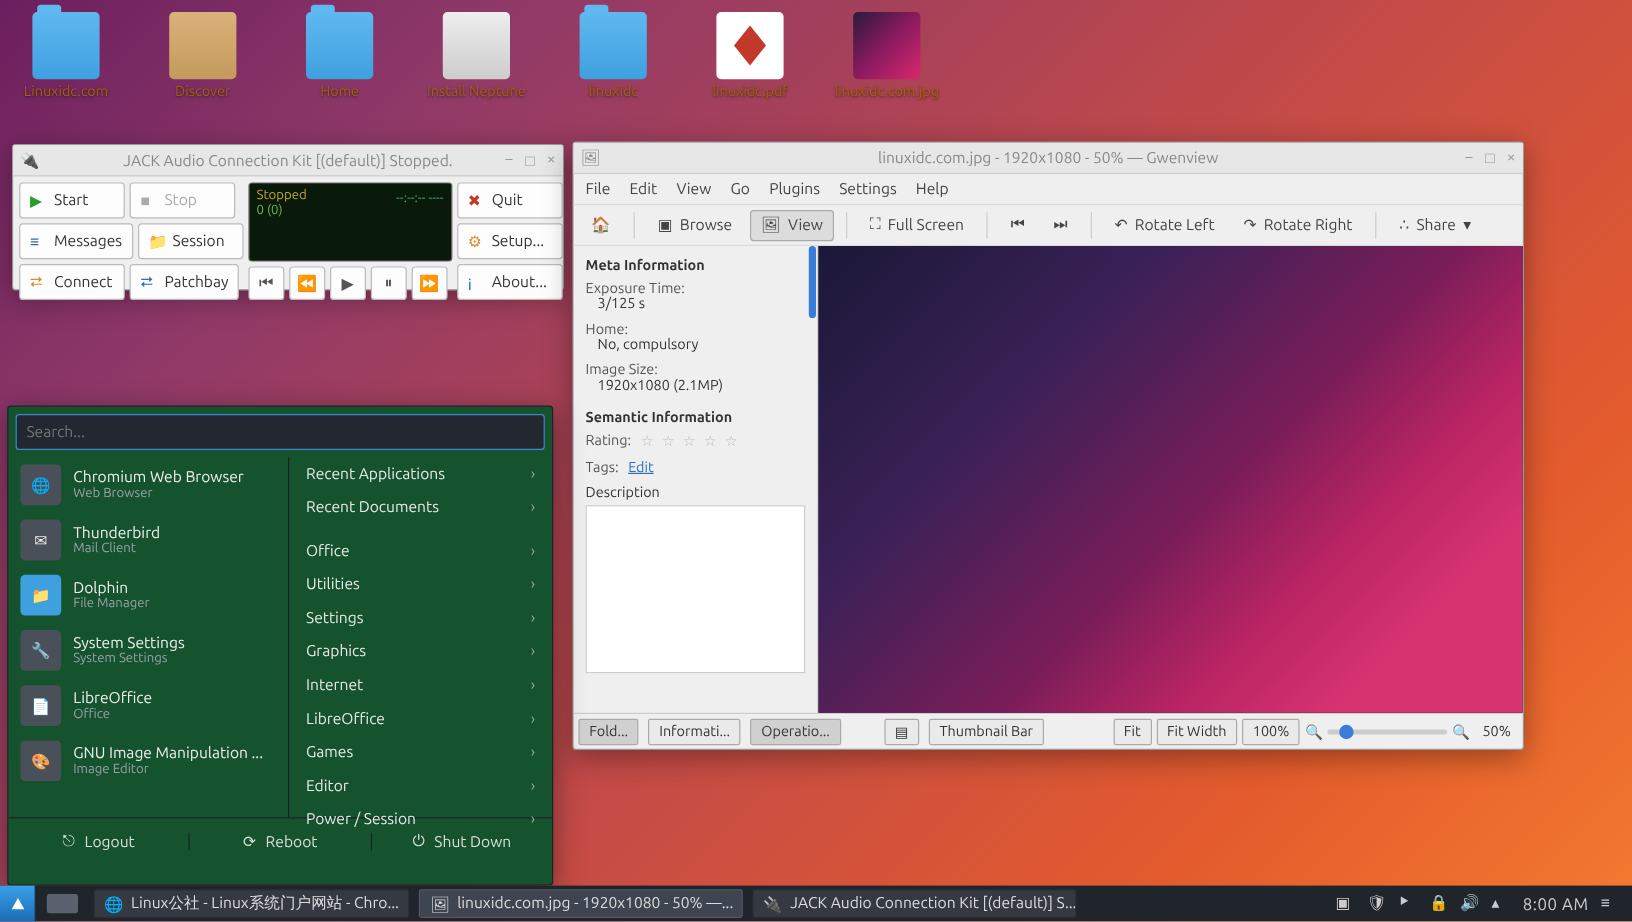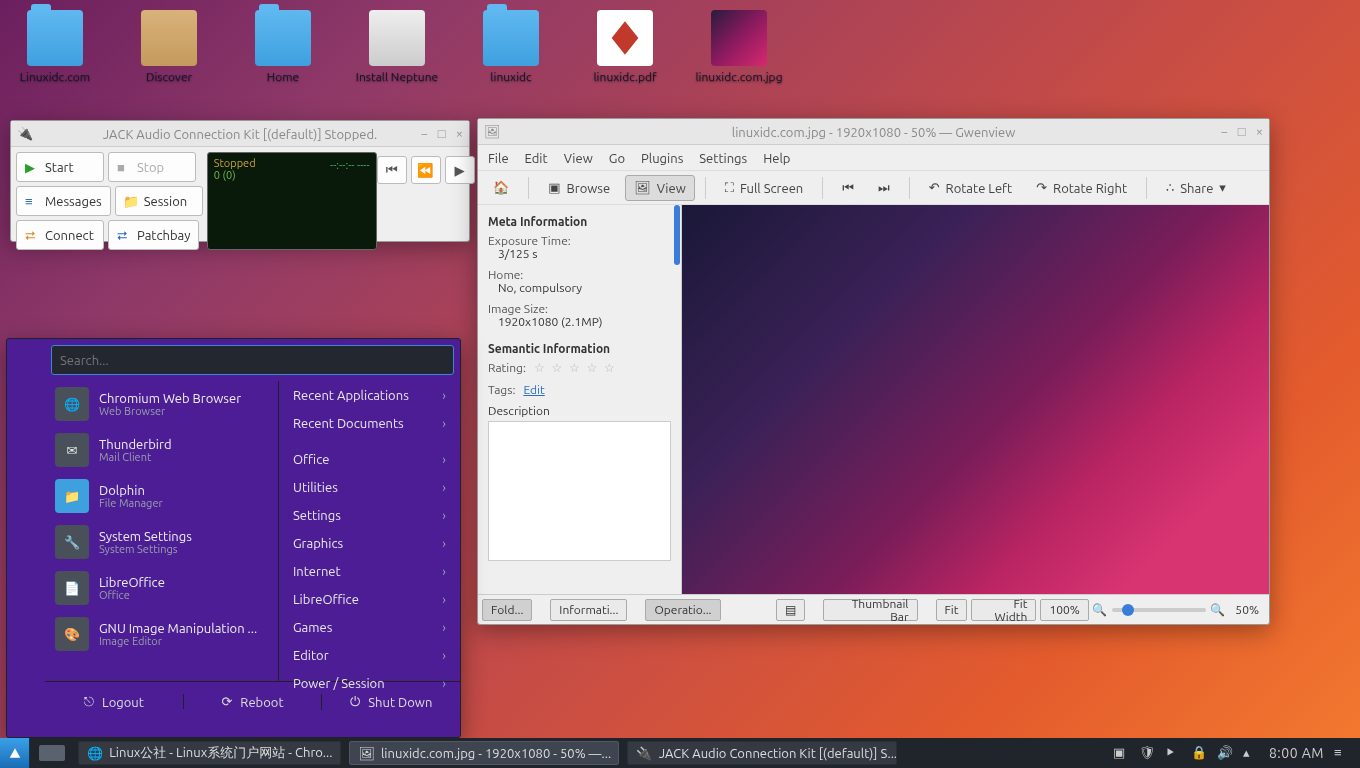--- a/index.html
+++ b/index.html
@@ -5,21 +5,21 @@
 * { margin: 0; padding: 0; box-sizing: border-box; font-family: "Ubuntu", "Segoe UI", sans-serif; }
 html, body { width: 1360px; height: 768px; overflow: hidden; }
 body {
   background: linear-gradient(135deg, #6b1f5e 0%, #8f3968 20%, #c44b47 55%, #e35b2d 80%, #f47a2f 100%);
   position: relative;
   color: #fff;
 }
 
 
 .desktop-icons { position: absolute; top: 10px; left: 10px; display: flex; gap: 24px; flex-wrap: wrap; }
-.desktop-icon { width: 90px; text-align: center; font-size: 12px; color: #0f172a; text-shadow: 0 1px 2px rgba(0,0,0,.6); cursor: pointer; }
+.desktop-icon { width: 90px; text-align: center; font-size: 12px; color: #a16207; text-shadow: 0 1px 2px rgba(0,0,0,.6); cursor: pointer; }
 .di-img { width: 56px; height: 56px; margin: 0 auto 4px; border-radius: 4px; display:flex; align-items:center; justify-content:center; }
 .folder { background: linear-gradient(#5fb8ef,#3fa0e0); border-radius:4px; position:relative; }
 .folder::before { content:""; position:absolute; top:-6px; left:4px; width:20px; height:8px; background:#5fb8ef; border-radius:3px 3px 0 0; }
 .box { background: linear-gradient(#d9b27a,#c49a5d); }
 .thumb-girl { background: linear-gradient(135deg,#2a1b3d,#8b1a5f,#d9286f); }
 
 
 .window { position: absolute; background: #efefef; color:#333; border:1px solid #999; border-radius:3px; box-shadow: 0 6px 24px rgba(0,0,0,.35); }
 .win-titlebar { height: 26px; display:flex; align-items:center; justify-content:center; background:#e7e7e7; border-bottom:1px solid #ccc; font-size:13px; color:#888; position:relative; }
 .win-controls { position:absolute; right:6px; display:flex; gap:10px; color:#999; font-size:13px; }
@@ -50,29 +50,29 @@
 .gwen-side { width:204px; border-right:1px solid #ccc; padding:10px; font-size:12px; color:#333; overflow:hidden; }
 .gwen-side h4 { font-size:12px; font-weight:bold; margin-bottom:6px; }
 .meta-row { margin:4px 0 8px; }
 .meta-row .mk { color:#555; }
 .meta-row .mv { color:#333; padding-left:10px; }
 .stars { color:#bbb; letter-spacing:2px; }
 .gwen-side a { color:#2e6fbd; text-decoration:underline; }
 .desc-box { width:100%; height:140px; border:1px solid #ccc; background:#fff; margin-top:4px; padding:4px; font-size:12px; color:#aaa; }
 .gwen-img { flex:1; background:#1a1a33; position:relative; overflow:hidden; }
 .gwen-img .placeholder { position:absolute; inset:0; background: linear-gradient(135deg,#1a1838 0%,#3b2157 30%,#7a1d59 55%,#b92462 70%,#d93472 85%); }
-.gwen-bottom { height:30px; border-top:1px solid #ccc; display:flex; align-items:center; padding:0 4px; font-size:12px; gap:18px;text-align:right; }
+.gwen-bottom { height:30px; border-top:1px solid #ccc; display:flex; align-items:center; padding:0 4px; font-size:12px; gap:8px; }
 .btab { height:22px; padding:0 8px; border:1px solid #aaa; background:#eaeaea; border-radius:2px; cursor:pointer; display:flex; align-items:center;}
 .btab.sel { background:#d0d0d0; }
 .zoom-group { margin-left:auto; display:flex; align-items:center; gap:4px; }
 .slider { width:100px; height:4px; background:#ccc; border-radius:2px; position:relative; }
 .slider .knob { position:absolute; left:10px; top:-4px; width:12px; height:12px; border-radius:50%; background:#3a7dd8; }
 
 
-#start-menu { position:absolute; left:6px; bottom:30px; width:455px; height:400px; background:#4c1d95; border:1px solid #1e2227; border-radius:3px; color:#e8e8e8; font-size:13px; box-shadow:0 6px 24px rgba(0,0,0,.4); overflow:hidden;padding-left:38px;}
+#start-menu { position:absolute; left:6px; bottom:30px; width:455px; height:400px; background:#14532d; border:1px solid #1e2227; border-radius:3px; color:#e8e8e8; font-size:13px; box-shadow:0 6px 24px rgba(0,0,0,.4); overflow:hidden;}
 .sm-search { margin:6px; height:30px; border:1px solid #3a87d6; background:#232730; border-radius:3px; display:flex; align-items:center; padding:0 8px; color:#ddd; }
 .sm-search input { flex:1; background:transparent; border:none; color:#ddd; font-size:13px; outline:none;}
 .sm-body { display:flex; height:300px; }
 .sm-apps { width:234px; border-right:1px solid #1e2227; overflow:hidden; }
 .sm-cat { flex:1; }
 .app-row { display:flex; align-items:center; gap:10px; padding:6px 10px; cursor:pointer; }
 .app-ic { width:34px; height:34px; background:#4a5059; border-radius:4px; display:flex; align-items:center; justify-content:center; }
 .app-row .txt .t { font-size:13px; color:#eee; }
 .app-row .txt .s { font-size:11px; color:#9aa0aa; }
 .cat-row { display:flex; align-items:flex-start; justify-content:space-between; padding:7px 14px; cursor:pointer; }
@@ -169,21 +169,21 @@
         <div class="jack-btn">
             <span class="ico orange">⮂</span>
             <span>Connect</span>
           </div>
         <div class="jack-btn">
             <span class="ico blue">⮂</span>
             <span>Patchbay</span>
           </div>
       </div>
     </div>
-    <div style="flex:1;display:flex;flex-direction:row;justify-content:flex-end;">
+    <div style="flex:1;display:flex;flex-direction:column;justify-content:flex-end;">
       <div class="jack-display">
         <div class="stopped">Stopped</div>
         <div style="color:#6fb84a">0 (0)</div>
         <div style="position:absolute;right:6px;top:6px;color:#4a6">--:--:-- ----</div>
       </div>
       <div class="jack-transport">
         <button>⏮</button>
         <button>⏪</button>
         <button>▶</button>
         <button>⏸</button>

